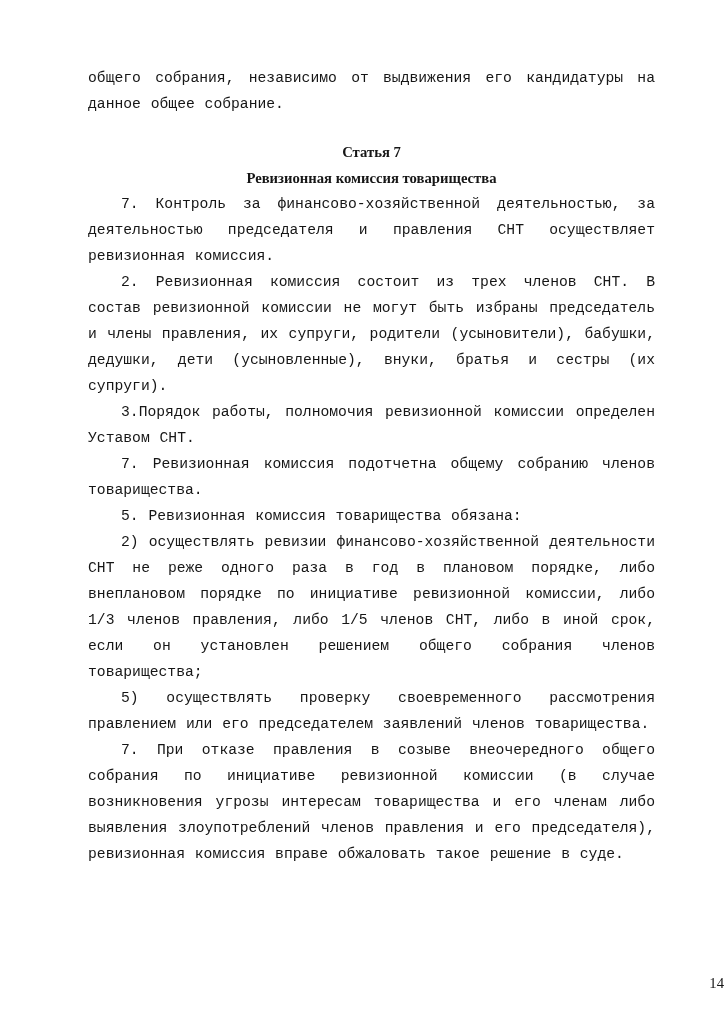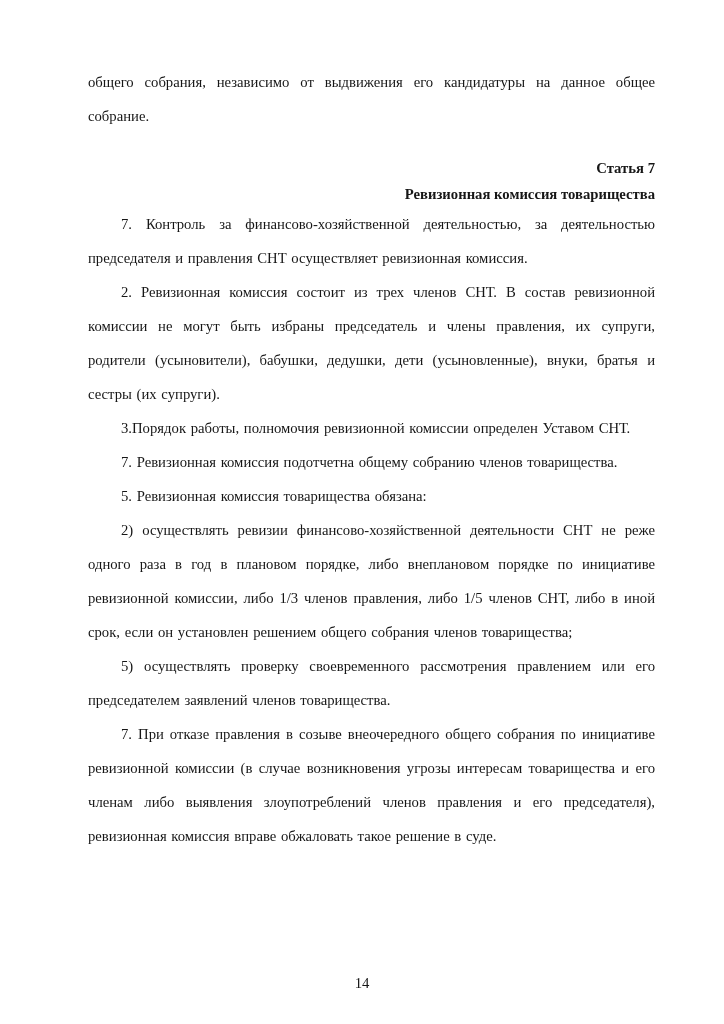--- a/index.html
+++ b/index.html
@@ -21,44 +21,44 @@
     position: absolute;
     left: 88px;
     top: 65px;
     width: 567px;
   }
   .content p {
     margin: 0;
     padding: 0;
     text-align: justify;
     text-indent: 33px;
-    line-height: 34px;
+    line-height: 26px;
     word-spacing: 1px;
+    font-family: Liberation Mono, monospace;
   }
   .content p.no-indent {
     text-indent: 0;
   }
   .headings {
     margin-top: 22px;
     text-align: center;
     font-weight: bold;
   }
   .headings .h-line {
     line-height: 26px;
-    text-align: right;
   }
   .bold-tail {
     font-weight: bold;
   }
   .page-number {
     position: absolute;
     top: 970px;
     left: 0;
     width: 724px;
-    text-align: center;
+    text-align: right;
     line-height: 26px;
     font-size: 14.7px;
   }
 </style>
 </head>
 <body>
 
 <div class="page">
   <div class="content">
 

